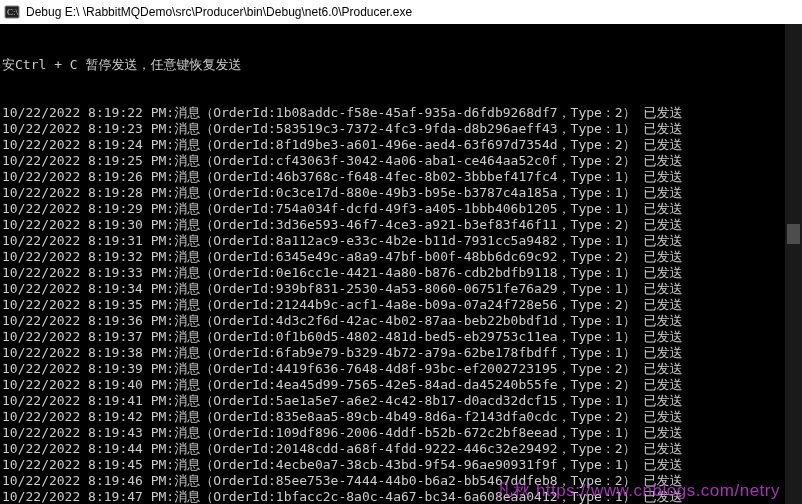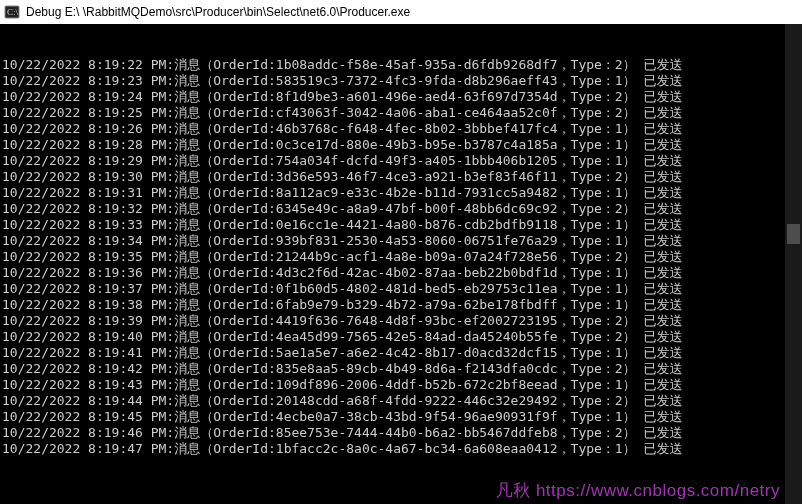--- a/index.html
+++ b/index.html
@@ -70,25 +70,26 @@
 <body>
 
 <div class="title-bar">
   <span class="icon">
     <svg width="16" height="16" viewBox="0 0 16 16">
       <rect x="1" y="2" width="14" height="12" rx="1" fill="#222" stroke="#888" stroke-width="1"></rect>
       <text x="3" y="11" font-size="9" fill="#ccc" font-family="Consolas">C:\</text>
     </svg>
   </span>
   <span class="title-text">
-    <span>Debug E:\</span><span class="blur">       </span><span>\RabbitMQDemo\src\Producer\bin\Select\net6.0\Producer.exe</span>
+    <span>Debug E:\</span><span class="blur">       </span><span>\RabbitMQDemo\src\Producer\bin\Debug\net6.0\Producer.exe</span>
   </span>
 </div>
 
 <div class="console">
+  <div class="line">安Ctrl + C 暂停发送，任意键恢复发送</div>
   <div id="rows"><div class="line">10/22/2022 8:19:22 PM:消息（OrderId:1b08addc-f58e-45af-935a-d6fdb9268df7，Type：2） 已发送</div><div class="line">10/22/2022 8:19:23 PM:消息（OrderId:583519c3-7372-4fc3-9fda-d8b296aeff43，Type：1） 已发送</div><div class="line">10/22/2022 8:19:24 PM:消息（OrderId:8f1d9be3-a601-496e-aed4-63f697d7354d，Type：2） 已发送</div><div class="line">10/22/2022 8:19:25 PM:消息（OrderId:cf43063f-3042-4a06-aba1-ce464aa52c0f，Type：2） 已发送</div><div class="line">10/22/2022 8:19:26 PM:消息（OrderId:46b3768c-f648-4fec-8b02-3bbbef417fc4，Type：1） 已发送</div><div class="line">10/22/2022 8:19:28 PM:消息（OrderId:0c3ce17d-880e-49b3-b95e-b3787c4a185a，Type：1） 已发送</div><div class="line">10/22/2022 8:19:29 PM:消息（OrderId:754a034f-dcfd-49f3-a405-1bbb406b1205，Type：1） 已发送</div><div class="line">10/22/2022 8:19:30 PM:消息（OrderId:3d36e593-46f7-4ce3-a921-b3ef83f46f11，Type：2） 已发送</div><div class="line">10/22/2022 8:19:31 PM:消息（OrderId:8a112ac9-e33c-4b2e-b11d-7931cc5a9482，Type：1） 已发送</div><div class="line">10/22/2022 8:19:32 PM:消息（OrderId:6345e49c-a8a9-47bf-b00f-48bb6dc69c92，Type：2） 已发送</div><div class="line">10/22/2022 8:19:33 PM:消息（OrderId:0e16cc1e-4421-4a80-b876-cdb2bdfb9118，Type：1） 已发送</div><div class="line">10/22/2022 8:19:34 PM:消息（OrderId:939bf831-2530-4a53-8060-06751fe76a29，Type：1） 已发送</div><div class="line">10/22/2022 8:19:35 PM:消息（OrderId:21244b9c-acf1-4a8e-b09a-07a24f728e56，Type：2） 已发送</div><div class="line">10/22/2022 8:19:36 PM:消息（OrderId:4d3c2f6d-42ac-4b02-87aa-beb22b0bdf1d，Type：1） 已发送</div><div class="line">10/22/2022 8:19:37 PM:消息（OrderId:0f1b60d5-4802-481d-bed5-eb29753c11ea，Type：1） 已发送</div><div class="line">10/22/2022 8:19:38 PM:消息（OrderId:6fab9e79-b329-4b72-a79a-62be178fbdff，Type：1） 已发送</div><div class="line">10/22/2022 8:19:39 PM:消息（OrderId:4419f636-7648-4d8f-93bc-ef2002723195，Type：2） 已发送</div><div class="line">10/22/2022 8:19:40 PM:消息（OrderId:4ea45d99-7565-42e5-84ad-da45240b55fe，Type：2） 已发送</div><div class="line">10/22/2022 8:19:41 PM:消息（OrderId:5ae1a5e7-a6e2-4c42-8b17-d0acd32dcf15，Type：1） 已发送</div><div class="line">10/22/2022 8:19:42 PM:消息（OrderId:835e8aa5-89cb-4b49-8d6a-f2143dfa0cdc，Type：2） 已发送</div><div class="line">10/22/2022 8:19:43 PM:消息（OrderId:109df896-2006-4ddf-b52b-672c2bf8eead，Type：1） 已发送</div><div class="line">10/22/2022 8:19:44 PM:消息（OrderId:20148cdd-a68f-4fdd-9222-446c32e29492，Type：2） 已发送</div><div class="line">10/22/2022 8:19:45 PM:消息（OrderId:4ecbe0a7-38cb-43bd-9f54-96ae90931f9f，Type：1） 已发送</div><div class="line">10/22/2022 8:19:46 PM:消息（OrderId:85ee753e-7444-44b0-b6a2-bb5467ddfeb8，Type：2） 已发送</div><div class="line">10/22/2022 8:19:47 PM:消息（OrderId:1bfacc2c-8a0c-4a67-bc34-6a608eaa0412，Type：1） 已发送</div></div>
 </div>
 
 <div class="scrollbar">
   <div class="thumb"></div>
 </div>
 
 <div class="watermark">凡秋 https://www.cnblogs.com/netry</div>
 
 </body></html>

